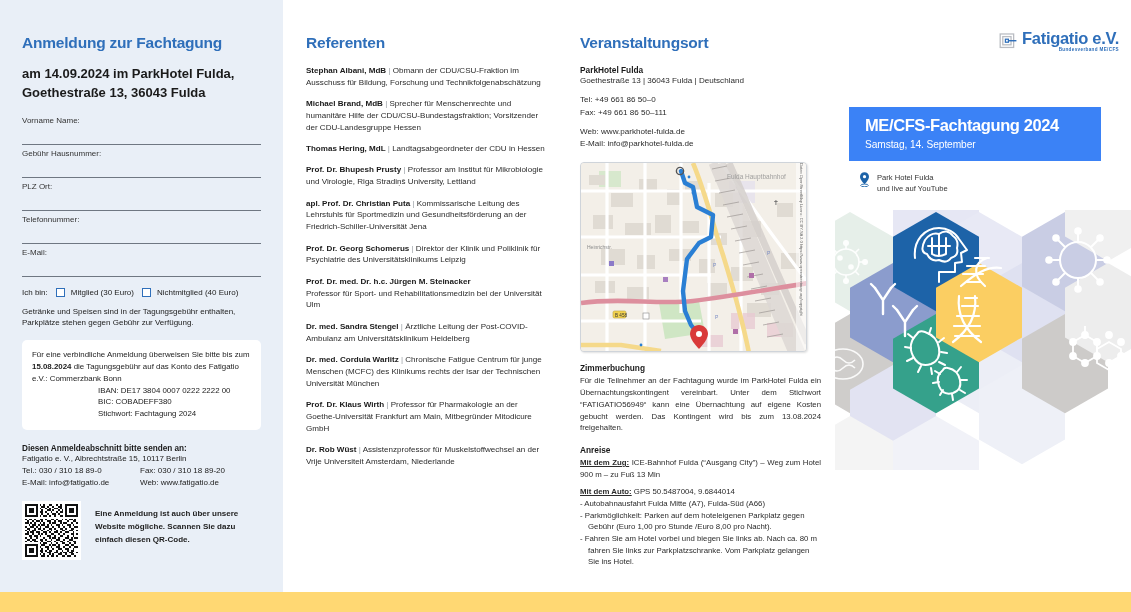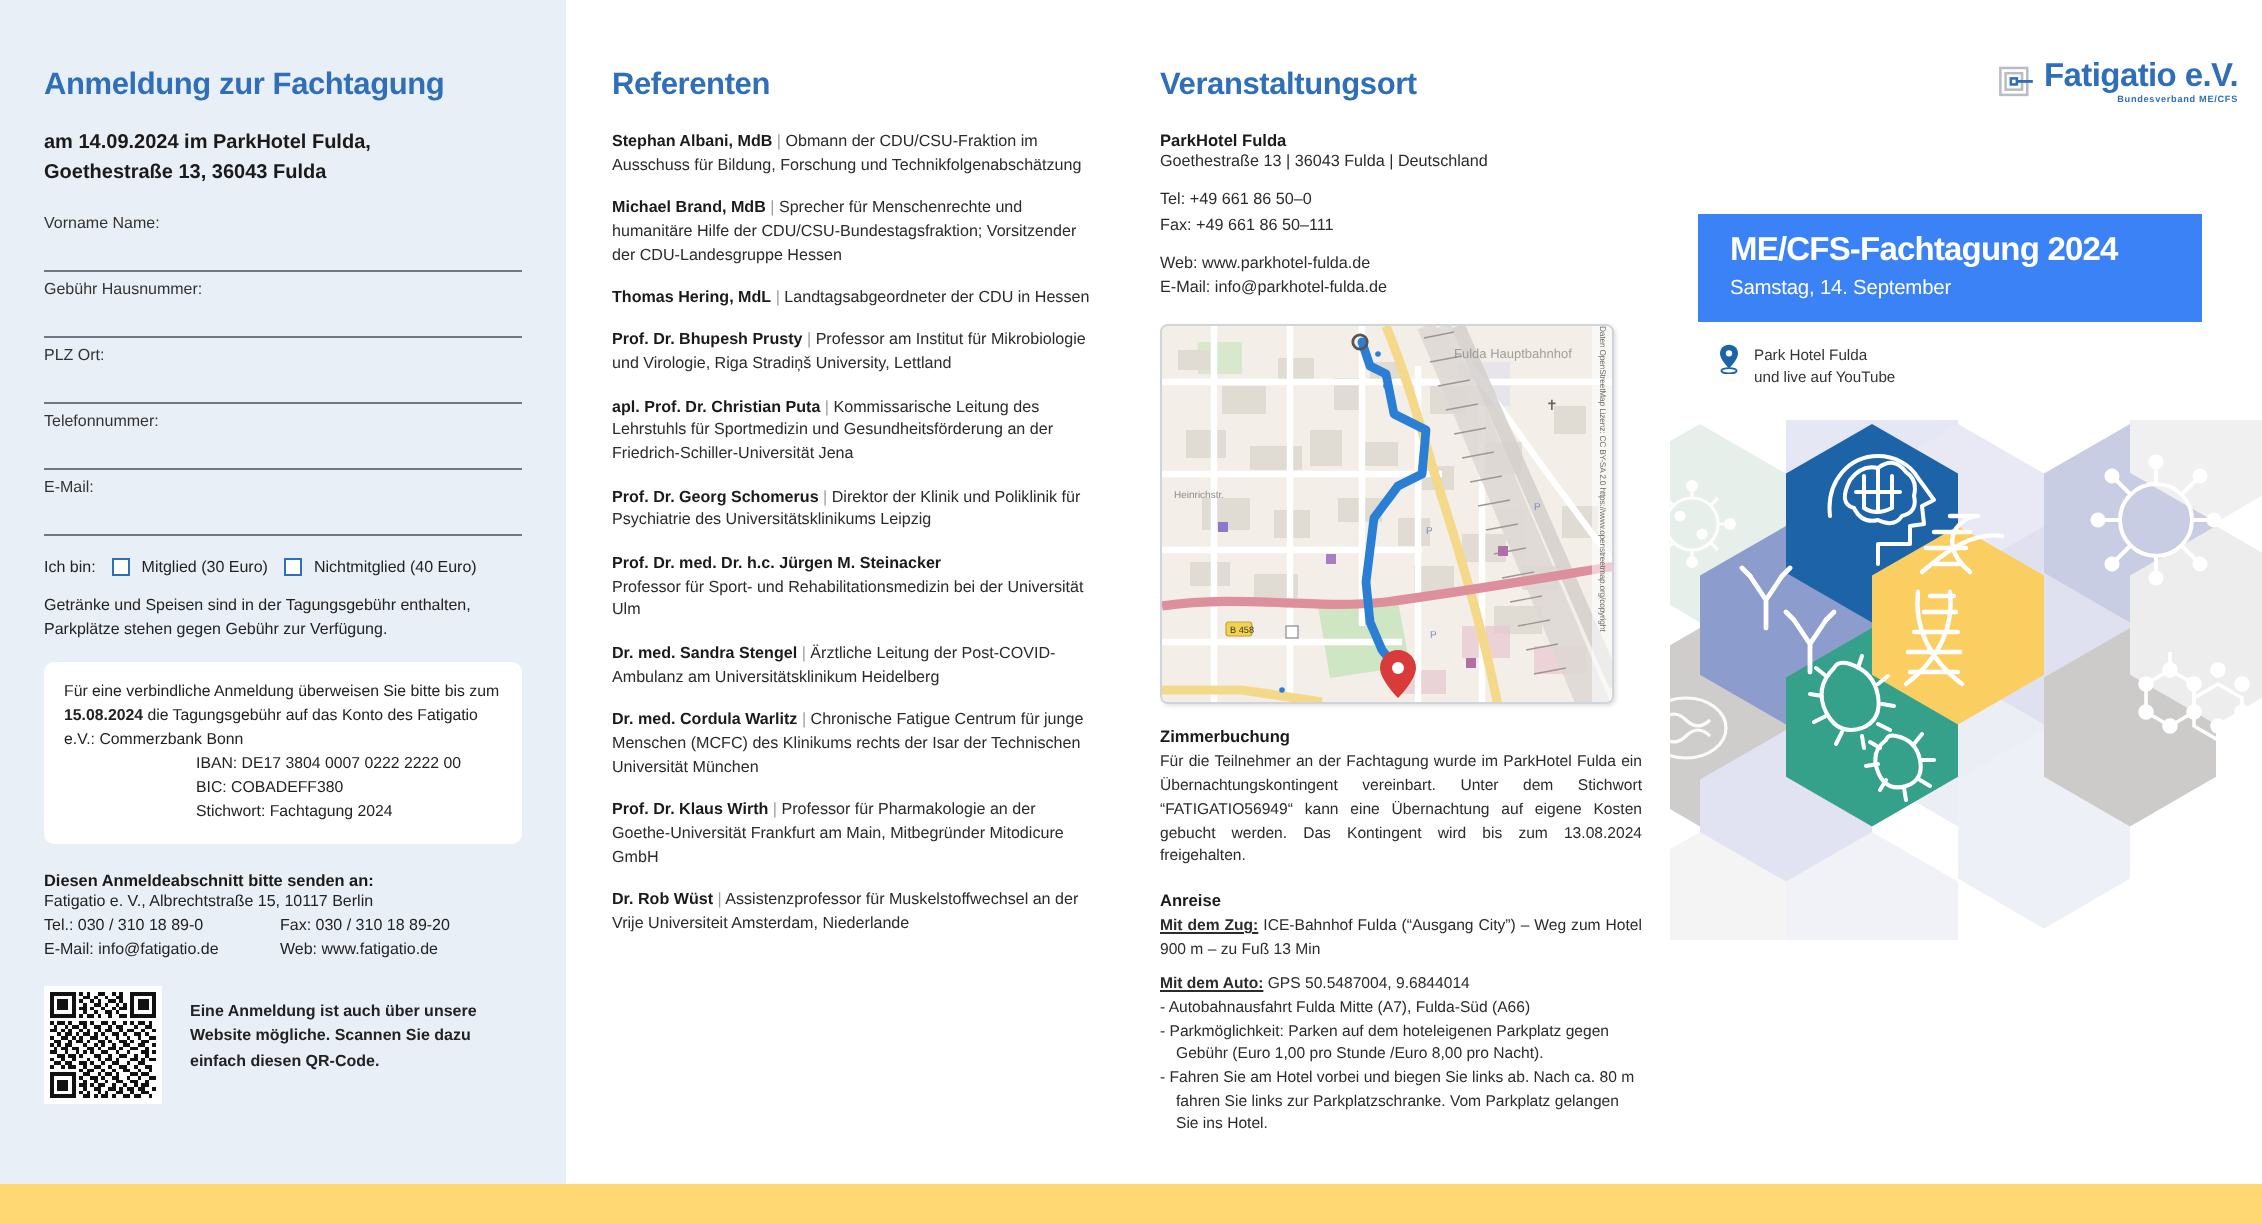--- a/index.html
+++ b/index.html
@@ -13,21 +13,21 @@
 
   
   .col-anmeldung {
     position: absolute; left: 0; top: 0; width: 283px; height: 592px;
     background: #e9eff7; padding: 34px 22px 0 22px;
   }
   .h-blue {
     color: #2f6fba; font-size: 15.5px; font-weight: 700; letter-spacing: -0.2px;
     margin-bottom: 13px;
   }
-  .sub-bold { font-size: 10px; font-weight: 700; color:#1a1a1a; line-height: 1.45; margin-bottom: 13px; }
+  .sub-bold { font-size: 13px; font-weight: 700; color:#1a1a1a; line-height: 1.45; margin-bottom: 13px; }
   .field-label { font-size: 8px; color:#333; margin-bottom: 1px; }
   .field-rule { border-bottom: 1px solid #6f7782; height: 19px; margin-bottom: 4px; }
   .checkline { display:flex; font-size: 8px; color:#222; margin-top: 11px; gap:4px; }
   .cbx { width: 9px; height: 9px; border: 1.2px solid #2f6fba; background:#fff; display:inline-block; margin: 0 2px 0 4px; }
   .note-small { font-size: 8px; color:#222; line-height: 1.46; margin-top: 9px; }
   .bankbox {
     background:#ffffff; border-radius: 5px; padding: 9px 10px 10px 10px;
     margin-top: 11px; font-size: 7.9px; color:#222; line-height: 1.5;
   }
   .bankbox b { font-weight: 700; }

